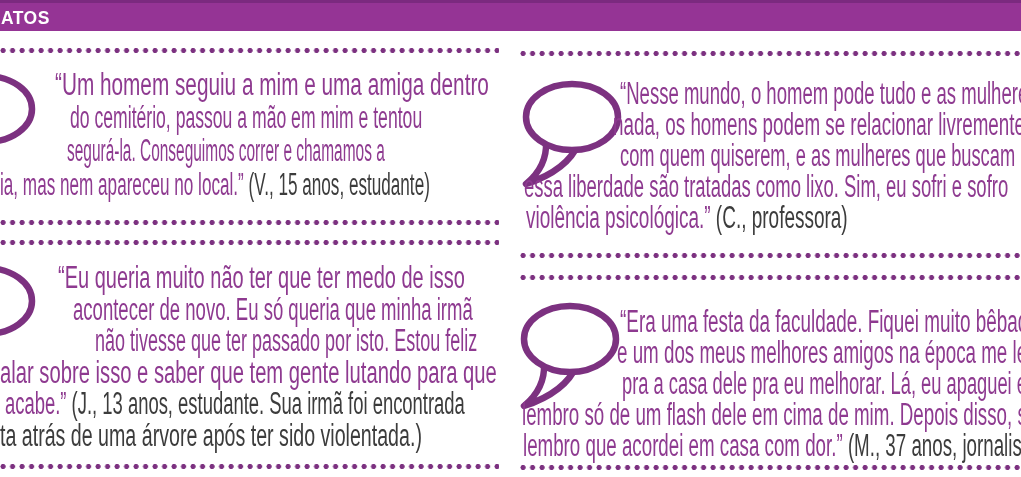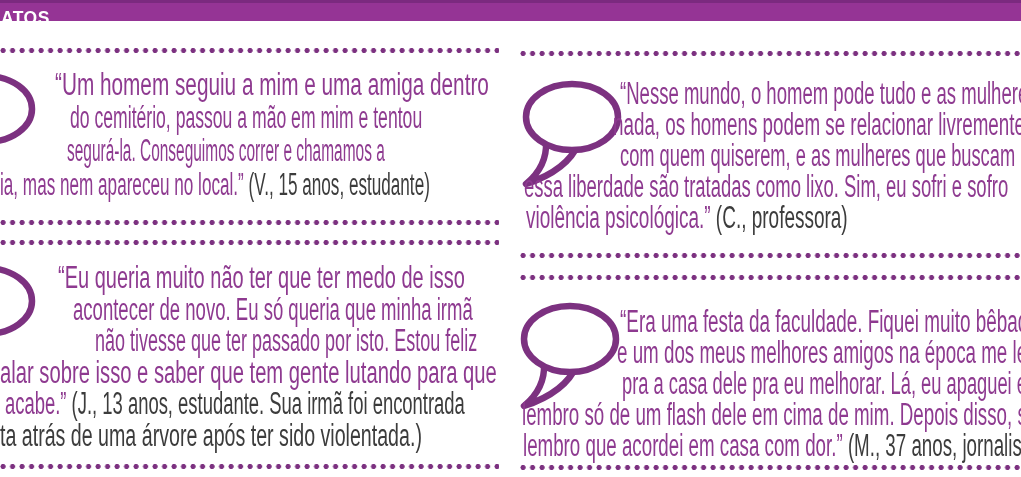--- a/index.html
+++ b/index.html
@@ -6,21 +6,21 @@
   #stage {
     position: relative;
     width: 1021px;
     height: 477px;
     overflow: hidden;
     background: #ffffff;
     font-family: "Liberation Sans", sans-serif;
   }
   
   #header-band {
-    position: absolute; left: 0; top: 0; width: 1021px; height: 21px;
+    position: absolute; left: 0; top: 0; width: 1021px; height: 31px;
     background: linear-gradient(#7b2a7f 0 3px, #953495 3px);
   }
   #header-title {
     position: absolute; left: 1px; top: 7px;
     color: #ffffff; font-weight: bold; font-size: 19px;
     letter-spacing: 0.5px;
     transform: scaleX(0.92); transform-origin: 0 0;
   }
   
   .dots {

